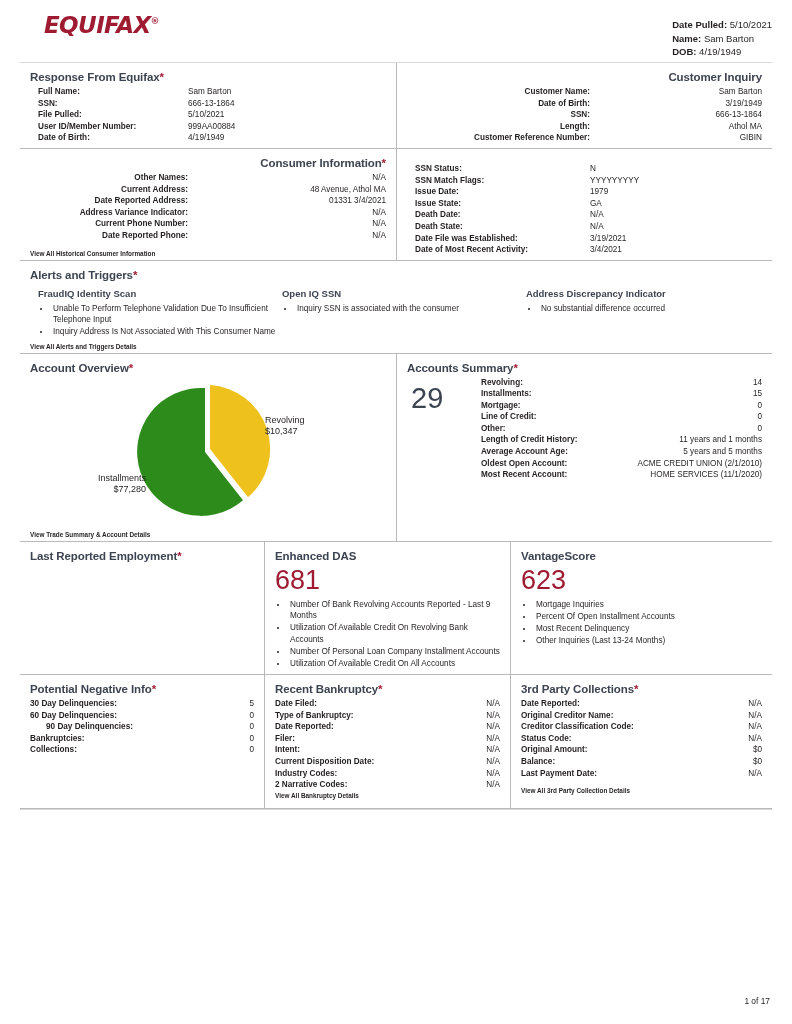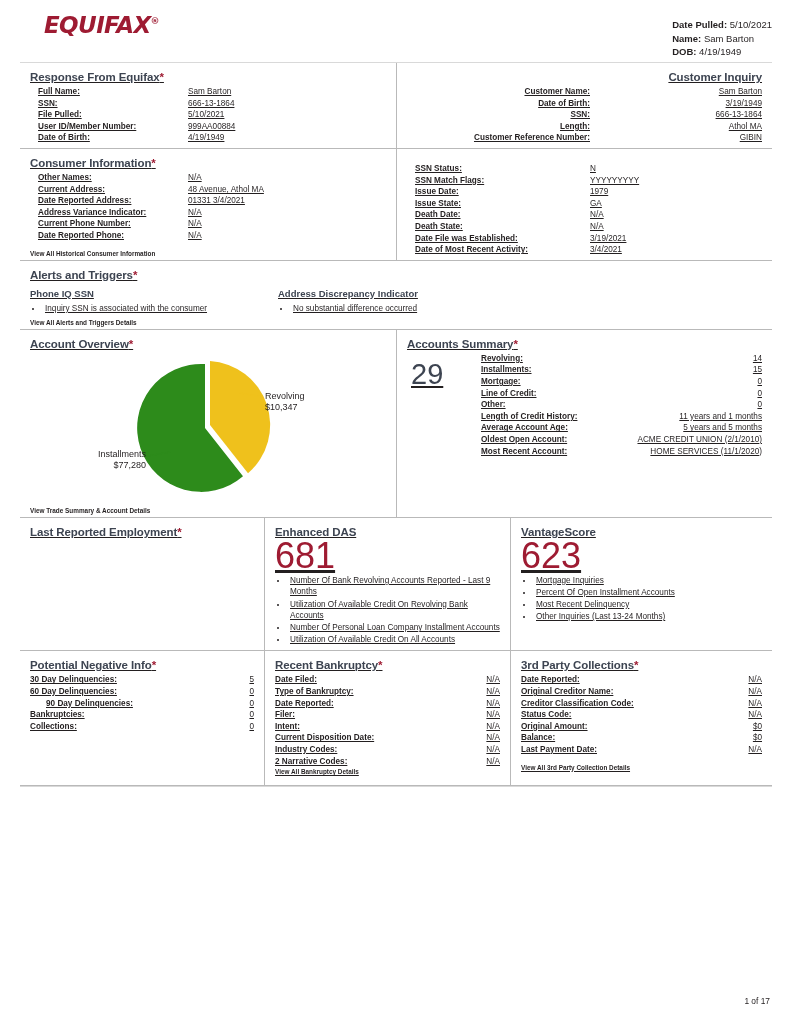--- a/index.html
+++ b/index.html
@@ -14,21 +14,20 @@
     color: #231f20;
     position: relative;
     overflow: hidden;
   }
 
   .page {
     width: 792px;
     height: 1024px;
     position: relative;
     box-sizing: border-box;
-    text-decoration: underline;
   }
 
   
   .hdr {
     height: 62px;
     position: relative;
   }
   .logo {
     position: absolute;
     left: 44px;
@@ -156,21 +155,21 @@
     line-height: 30px;
     width: 62px;
     padding-top: 6px;
     text-align: left;
     padding-left: 4px;
   }
   .as-tbl { flex: 1; }
 
   
   .score {
-    font-size: 36px;
+    font-size: 27px;
     color: #9e1b32;
     line-height: 30px;
     margin: 1px 0 4px 0;
     font-weight: normal;
   }
 
   .pagenum {
     position: absolute;
     right: 22px;
     bottom: 18px;
@@ -256,21 +255,21 @@
           <tr>
                 <td class="k">Customer Reference Number:</td>
                 <td class="v">GIBIN</td>
               </tr>
         </tbody>
           </table>
       </div>
     </div>
 
     <div class="band">
-      <div class="cell" style="width:376px; padding-bottom:14px;">
+      <div class="cell" style="width:376px; padding-bottom:14px;text-align:right;">
         <h2 class="sec"><span>Consumer Information</span><span class="ast">*</span></h2>
         <table class="kv">
           <tbody>
               <tr>
                 <td class="k" style="width:150px">Other Names:</td>
                 <td class="v">N/A</td>
               </tr>
           <tr>
                 <td class="k">Current Address:</td>
                 <td class="v">48 Avenue, Athol MA</td>
@@ -333,22 +332,29 @@
               </tr>
         </tbody>
           </table>
       </div>
     </div>
 
     <div class="band">
       <div class="cell" style="width:752px; padding-bottom:14px;">
         <h2 class="sec"><span>Alerts and Triggers</span><span class="ast">*</span></h2>
         <div style="display:flex;">
+          <div style="width:248px; padding-left:8px;">
+            <h3 class="sub">FraudIQ Identity Scan</h3>
+            <ul class="bul">
+              <li>Unable To Perform Telephone Validation Due To Insufficient Telephone Input</li>
+              <li>Inquiry Address Is Not Associated With This Consumer Name</li>
+            </ul>
+          </div>
           <div style="width:248px;">
-            <h3 class="sub">Phone IQ SSN</h3>
+            <h3 class="sub">Open IQ SSN</h3>
             <ul class="bul">
               <li>Inquiry SSN is associated with the consumer</li>
             </ul>
           </div>
           <div style="width:240px;">
             <h3 class="sub">Address Discrepancy Indicator</h3>
             <ul class="bul">
               <li>No substantial difference occurred</li>
             </ul>
           </div>

